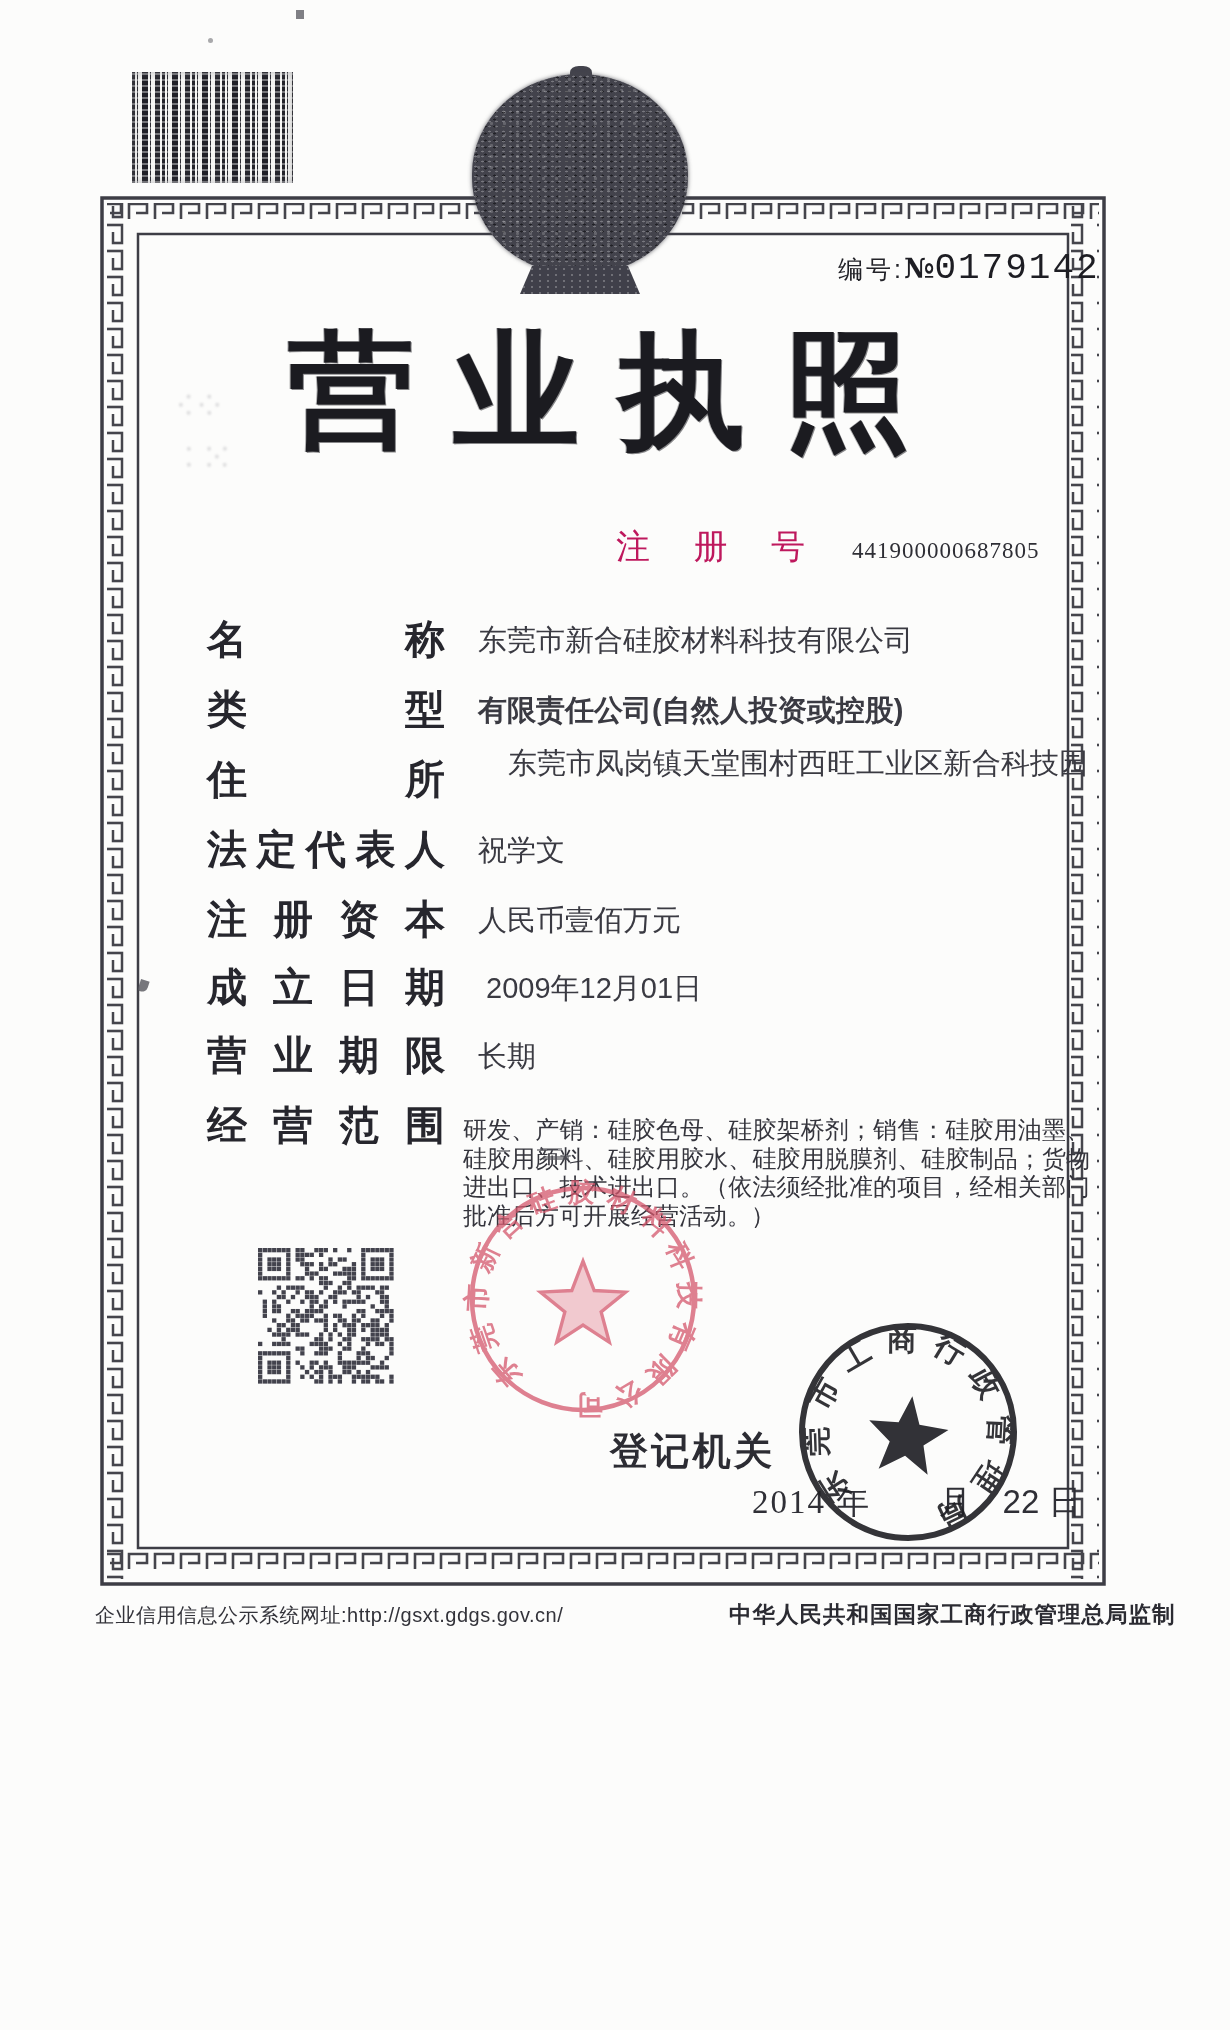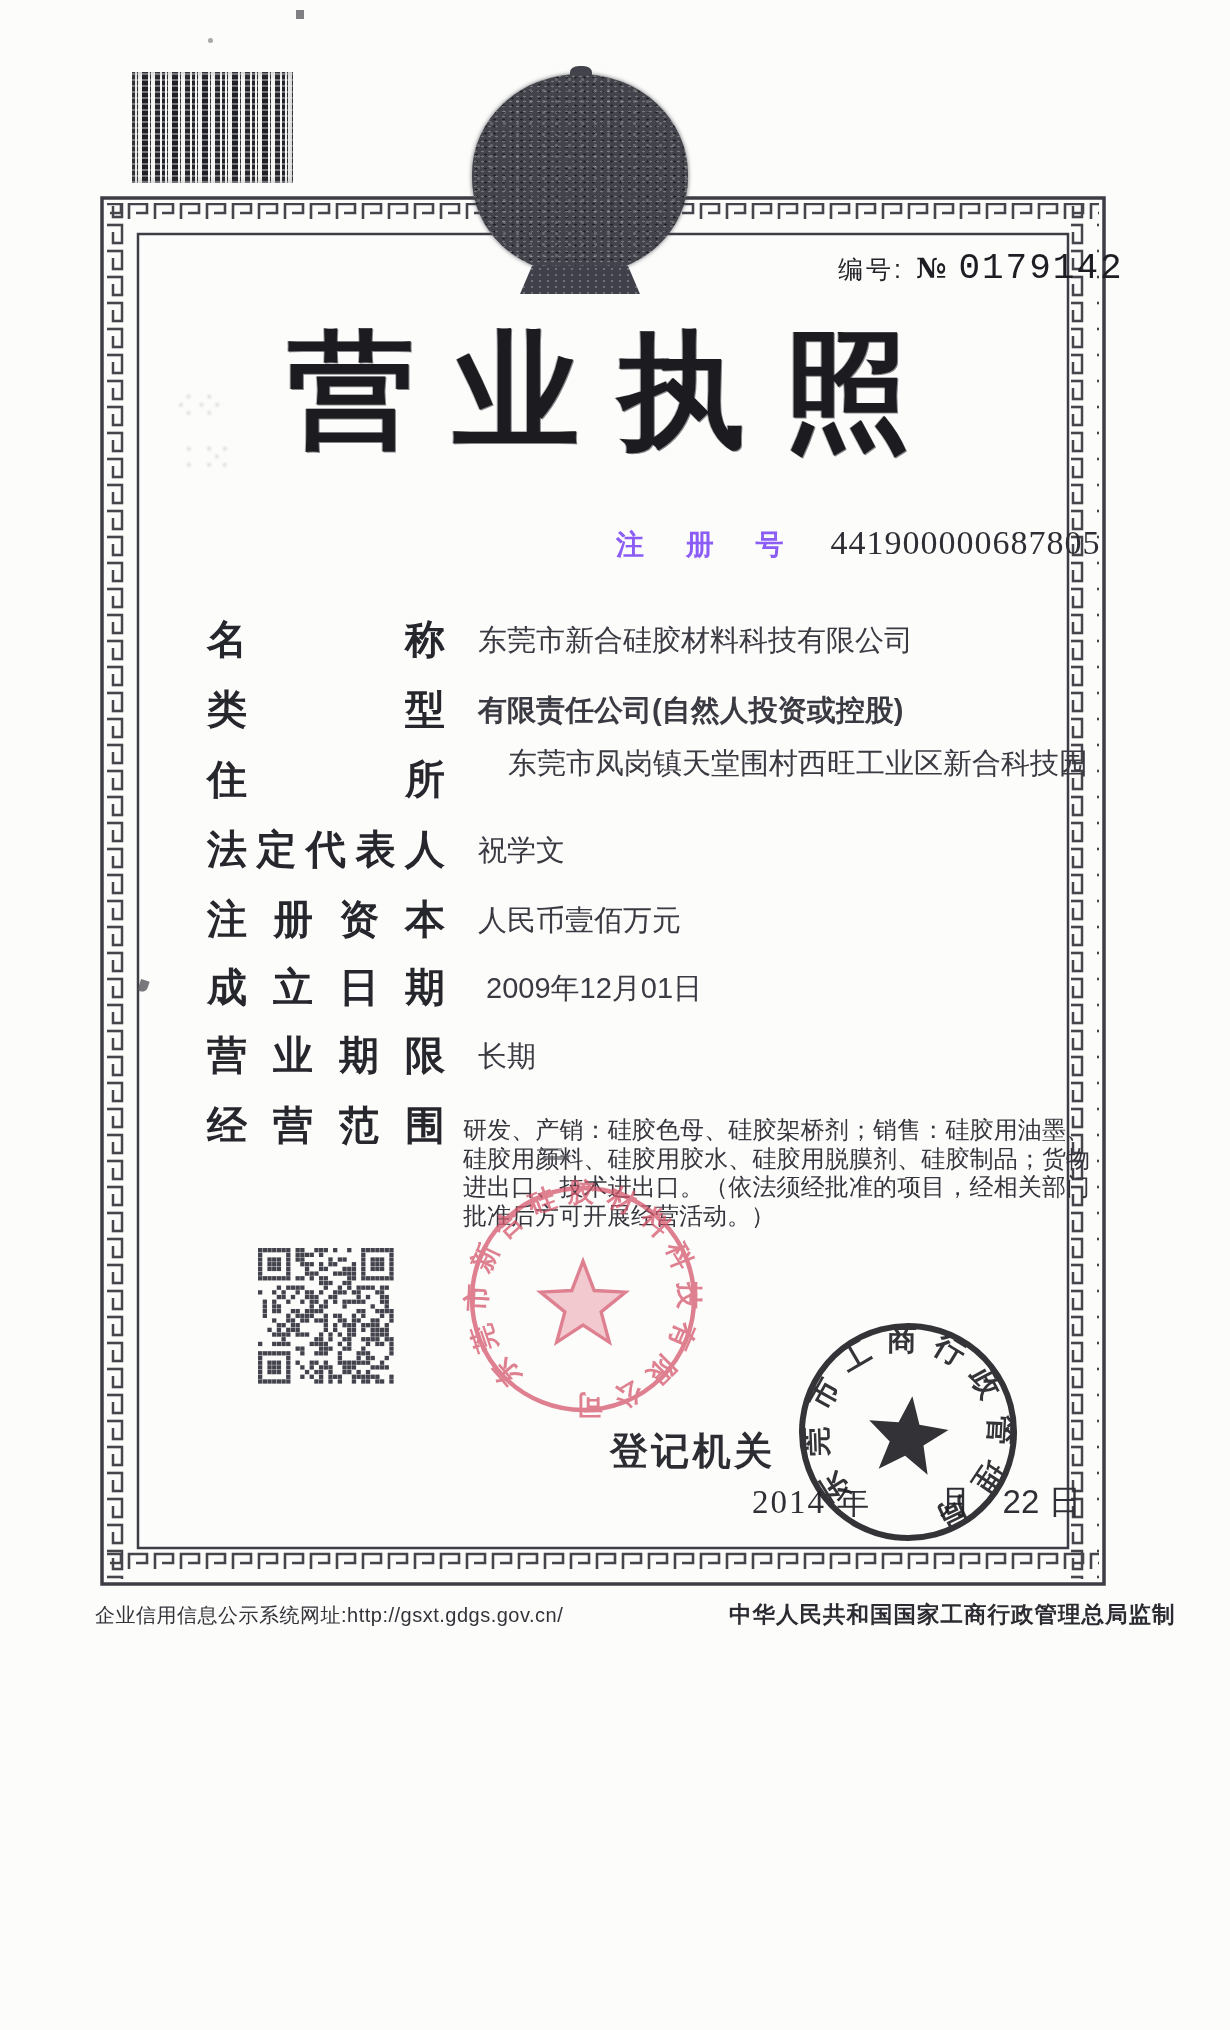--- a/index.html
+++ b/index.html
@@ -27,34 +27,34 @@
     box-shadow:0 0 4px rgba(70,70,78,.8);}
   #emblem .base{position:absolute;left:68px;top:192px;width:120px;height:28px;background:#40404a;
     clip-path:polygon(10% 0,90% 0,100% 100%,0 100%);
     background-image:radial-gradient(rgba(255,255,255,.25) 1px, transparent 1.5px);background-size:8px 6px;}
   #emblem .tip{position:absolute;left:118px;top:-8px;width:22px;height:16px;background:#43434c;border-radius:40% 40% 0 0;}
 
   
   #frame{left:100px;top:196px;}
 
   
-  #serial{left:838px;top:248px;display:flex;align-items:baseline;gap:12px;white-space:nowrap;}
+  #serial{left:838px;top:248px;display:flex;align-items:baseline;white-space:nowrap;}
   #serial .lbl{font-size:25px;letter-spacing:3px;color:#222228;}
   #serial .no-sym{font-family:"DejaVu Serif",serif;font-weight:bold;font-size:28px;color:#1d1d23;}
   #serial .digits{font-family:"Liberation Mono",monospace;font-size:36px;letter-spacing:2px;color:#1d1d23;}
 
   
   #title{left:288px;top:322px;width:622px;display:flex;justify-content:space-between;}
   #title span{font-size:126px;font-weight:800;color:#1b1b20;line-height:1.1;
     text-shadow:1px 1px 0 rgba(40,40,46,.55), -1px 0 0 rgba(40,40,46,.35);}
 
   
   #regno{left:616px;top:524px;display:flex;align-items:baseline;gap:30px;white-space:nowrap;}
-  #regno .lbl{font-size:28px;letter-spacing:17px;color:#8b5cf6;font-weight:700;}
-  #regno .num{font-family:"Liberation Serif",serif;font-size:34px;letter-spacing:1px;color:#2e2e35;}
+  #regno .lbl{font-size:34px;letter-spacing:17px;color:#be185d;font-weight:400;}
+  #regno .num{font-family:"Liberation Serif",serif;font-size:23px;letter-spacing:1px;color:#2e2e35;}
 
   
   .f-label{position:absolute;left:207px;width:238px;display:flex;justify-content:space-between;
     font-size:40px;font-weight:600;color:#26262d;}
   .f-value{position:absolute;left:478px;font-size:29px;font-weight:500;color:#3a3a42;white-space:nowrap;}
   .f-value.scope{left:463px;width:627px;font-size:24px;line-height:28.5px;font-weight:500;
     white-space:normal;text-align:justify;color:#35353d;}
 
   
   #qr{left:258px;top:1248px;}

